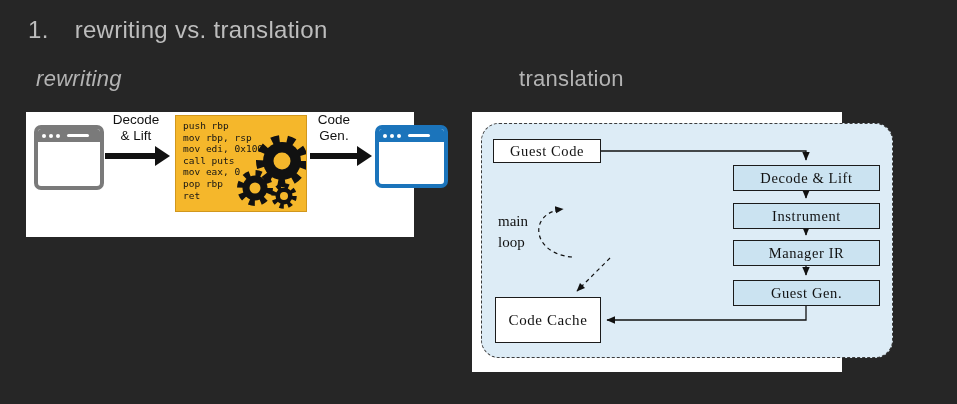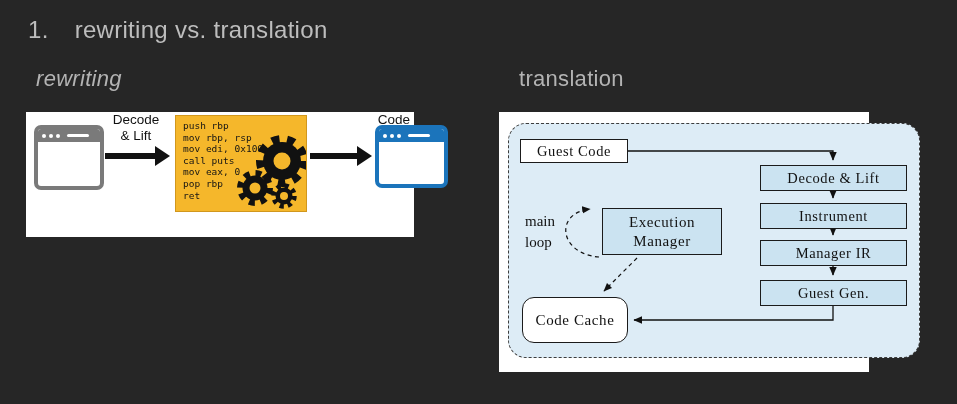--- a/index.html
+++ b/index.html
@@ -10,21 +10,21 @@
   
   .title-row{position:absolute;left:28px;top:16px;display:flex;gap:26px;
     font-size:24px;color:#bdbdbd;letter-spacing:.3px;}
   .sec-label{position:absolute;top:66px;font-size:22px;color:#b3b3b3;letter-spacing:.3px;}
   .sec-label.left{left:36px;font-style:italic;}
   .sec-label.right{left:519px;}
 
   
   .panel{position:absolute;background:#ffffff;}
   .panel.left{left:26px;top:112px;width:388px;height:125px;}
-  .panel.right{left:499px;top:112px;width:370px;height:260px;}
+  .panel.right{left:472px;top:112px;width:370px;height:260px;}
 
   
   .win{position:absolute;border-radius:7px;box-sizing:border-box;background:#fff;overflow:hidden;}
   .win .bar{display:flex;align-items:center;padding:0 4px;}
   .win .dot{width:4px;height:4px;border-radius:50%;background:#fff;margin-right:3px;}
   .win .dash{width:22px;height:3px;background:#fff;border-radius:2px;margin-left:4px;}
   .win.gray{left:8px;top:13px;width:70px;height:65px;border:4px solid #7a7a7a;}
   .win.gray .bar{background:#7a7a7a;height:13px;}
   .win.blue{left:349px;top:13px;width:73px;height:63px;border:4px solid #1b74bb;}
   .win.blue .bar{background:#1b74bb;height:13px;}
@@ -48,21 +48,21 @@
   .dashed-area{position:absolute;left:9px;top:11px;width:412px;height:235px;
     background:#ddecf6;border:1.6px dashed #3c3c3c;border-radius:18px;box-sizing:border-box;}
   .tbox{position:absolute;box-sizing:border-box;display:flex;align-items:center;justify-content:center;
     font-family:"Liberation Serif",serif;color:#111;letter-spacing:.6px;}
   .tbox.square{background:#fff;border:1.4px solid #1b1b1b;}
   .tbox.round{background:#cbe3f1;border:1.4px solid #1b1b1b;border-radius:0;}
   .guest{left:21px;top:27px;width:108px;height:24px;font-size:14.5px;}
   .pipe{left:261px;width:147px;height:26px;font-size:14.5px;}
   .pipe.p0{top:53px;} .pipe.p1{top:91px;} .pipe.p2{top:128px;} .pipe.p3{top:168px;}
   .em{left:103px;top:96px;width:120px;height:47px;font-size:15px;text-align:center;line-height:19px;}
-  .cache{left:23px;top:185px;width:106px;height:46px;font-size:15px;border-radius:12px;}
+  .cache{left:23px;top:185px;width:106px;height:46px;font-size:15px;}
   .mainloop{position:absolute;left:26px;top:99px;width:46px;text-align:left;
     font-family:"Liberation Serif",serif;font-size:15px;line-height:21px;color:#111;}
   svg.wires{position:absolute;left:0;top:0;}
 </style>
 </head>
 <body>
 
 <div class="slide">
 
   <div class="title-row">
@@ -107,21 +107,21 @@
         <circle cx="81" cy="72" r="14.5" fill="none" stroke="#111" stroke-width="7" stroke-dasharray="5.7 5.7"></circle>
         <circle cx="81" cy="72" r="12.5" fill="#111"></circle>
         <circle cx="81" cy="72" r="5.5" fill="#f5b72b"></circle>
 
         <circle cx="110" cy="80" r="10" fill="none" stroke="#111" stroke-width="5.5" stroke-dasharray="4 3.9"></circle>
         <circle cx="110" cy="80" r="8.5" fill="#111"></circle>
         <circle cx="110" cy="80" r="4" fill="#f5b72b"></circle>
       </svg>
     </div>
 
-    <div class="flow-label" style="left:292px;padding-left:48px;">
+    <div class="flow-label" style="left:280px;">
       <div>Code</div>
       <div>Gen.</div>
     </div>
     <div class="arrow-shaft" style="left:284px;top:41px;width:48px;"></div>
     <div class="arrow-head" style="left:331px;top:34px;"></div>
 
     <div class="win blue">
       <div class="bar">
         <span class="dot"></span>
         <span class="dot"></span>
@@ -154,26 +154,20 @@
       <path d="M 100 145 C 60 142, 55 101, 91 97" fill="none" stroke="#111" stroke-width="1.2" stroke-dasharray="4 3.5" marker-end="url(#ah)"></path>
     </svg>
 
     <div class="tbox square guest">Guest Code</div>
 
     <div class="tbox round pipe p0">Decode &amp; Lift</div>
     <div class="tbox round pipe p1">Instrument</div>
     <div class="tbox round pipe p2">Manager IR</div>
     <div class="tbox round pipe p3">Guest Gen.</div>
 
-    <div class="tbox round em">
-      <div>
-        <div>Execution</div>
-        <div>Manager</div>
-      </div>
-    </div>
 
     <div class="mainloop">
       <div>main</div>
       <div>loop</div>
     </div>
 
     <div class="tbox square cache">Code Cache</div>
   </div>
 
 </div>

